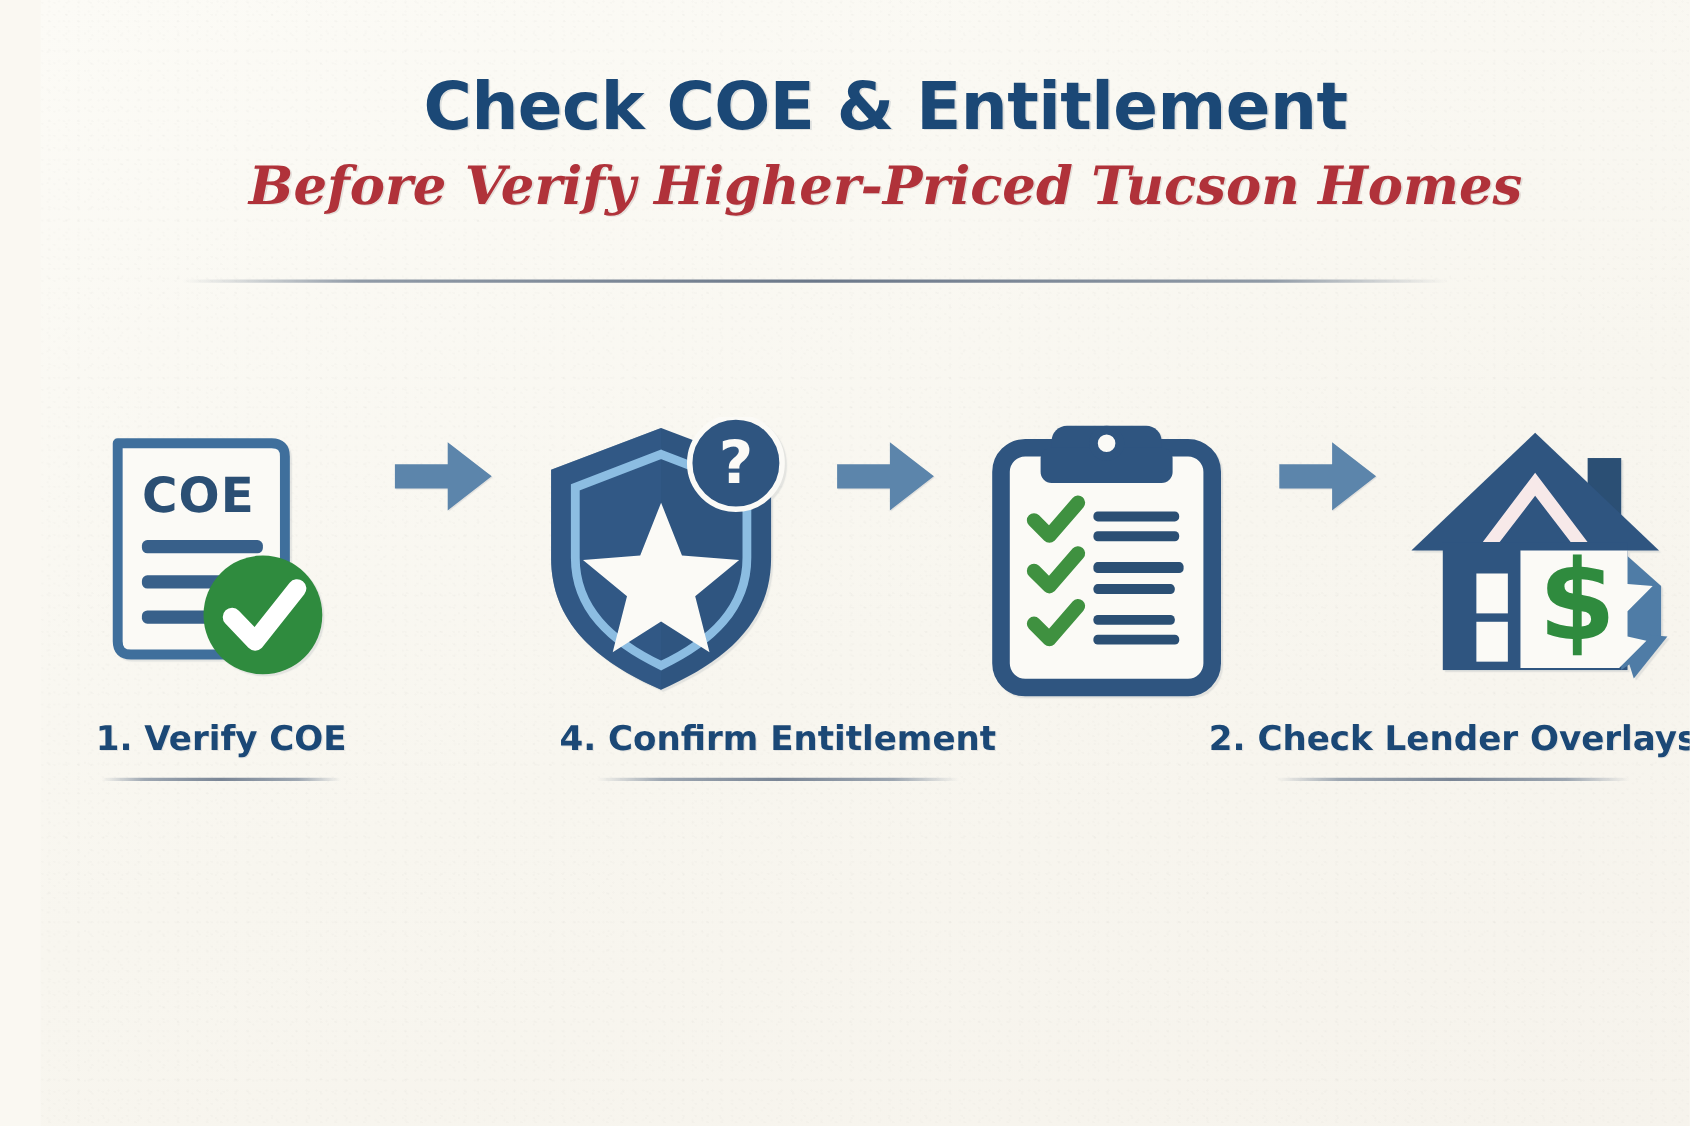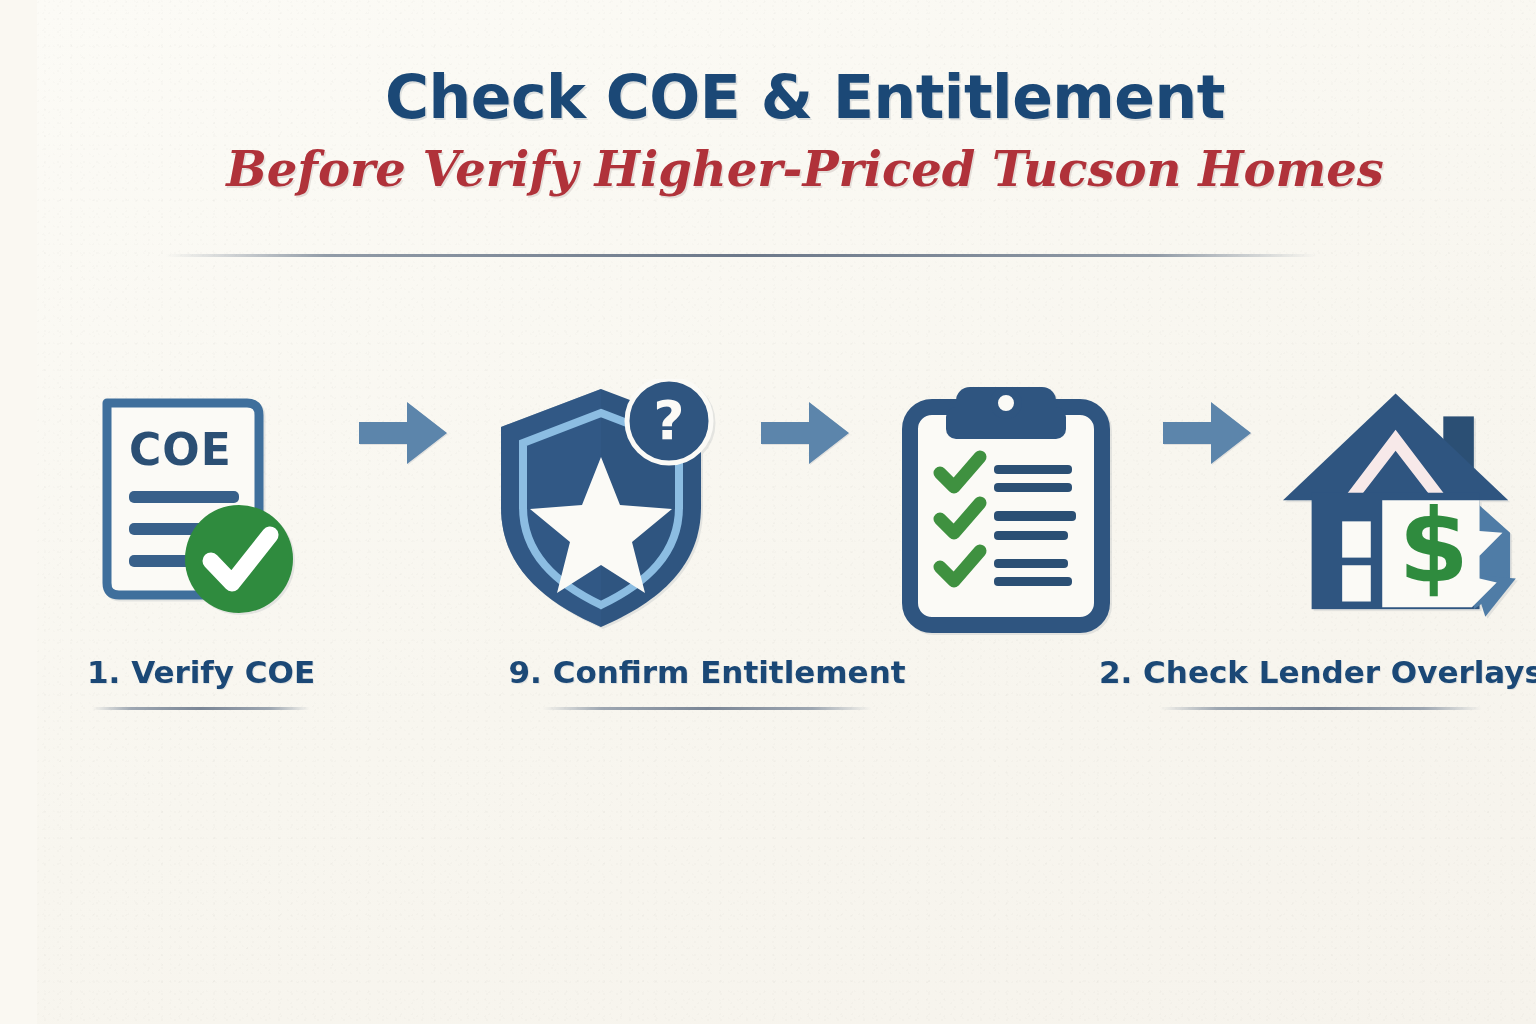--- a/index.html
+++ b/index.html
@@ -254,21 +254,21 @@
   </div>
 
   <div id="labels">
 
     <div class="label-col">
       <div class="label-text">1. Verify COE</div>
       <div class="label-rule lw1"></div>
     </div>
 
     <div class="label-col">
-      <div class="label-text">9. Confirm Entitlement</div>
+      <div class="label-text">4. Confirm Entitlement</div>
       <div class="label-rule lw2"></div>
     </div>
 
     <div class="label-col">
       <div class="label-text">2. Check Lender Overlays</div>
       <div class="label-rule lw3"></div>
     </div>
 
 
   </div>

